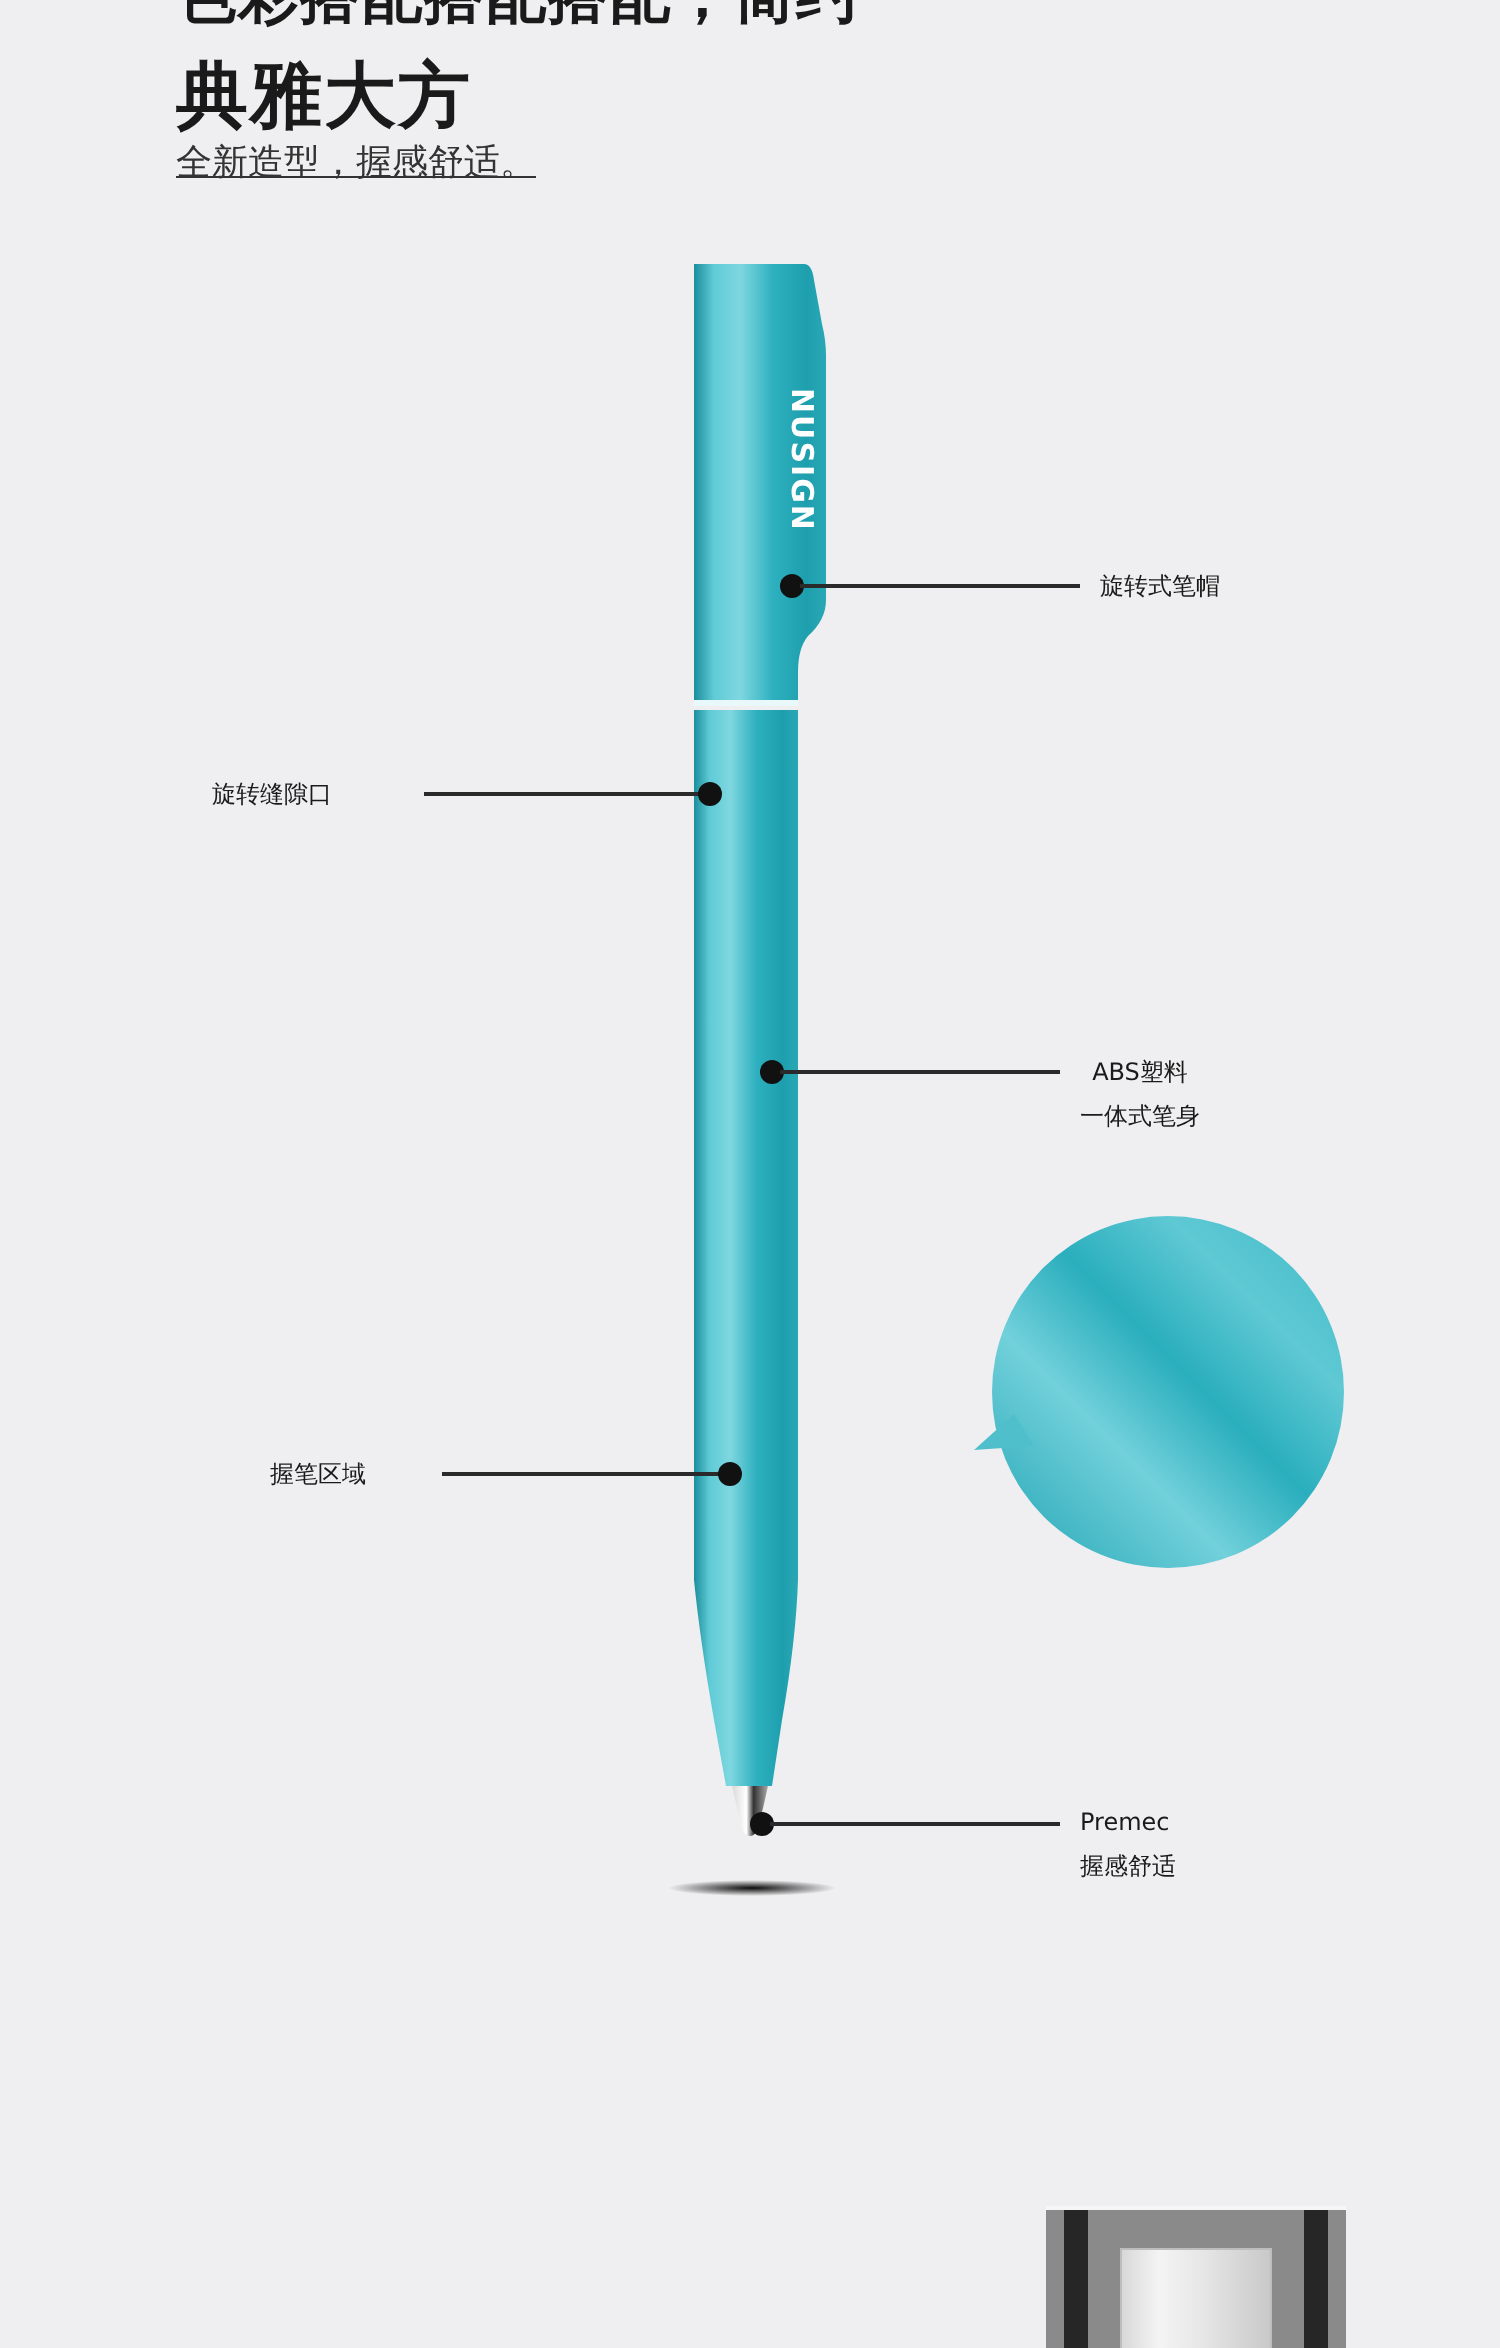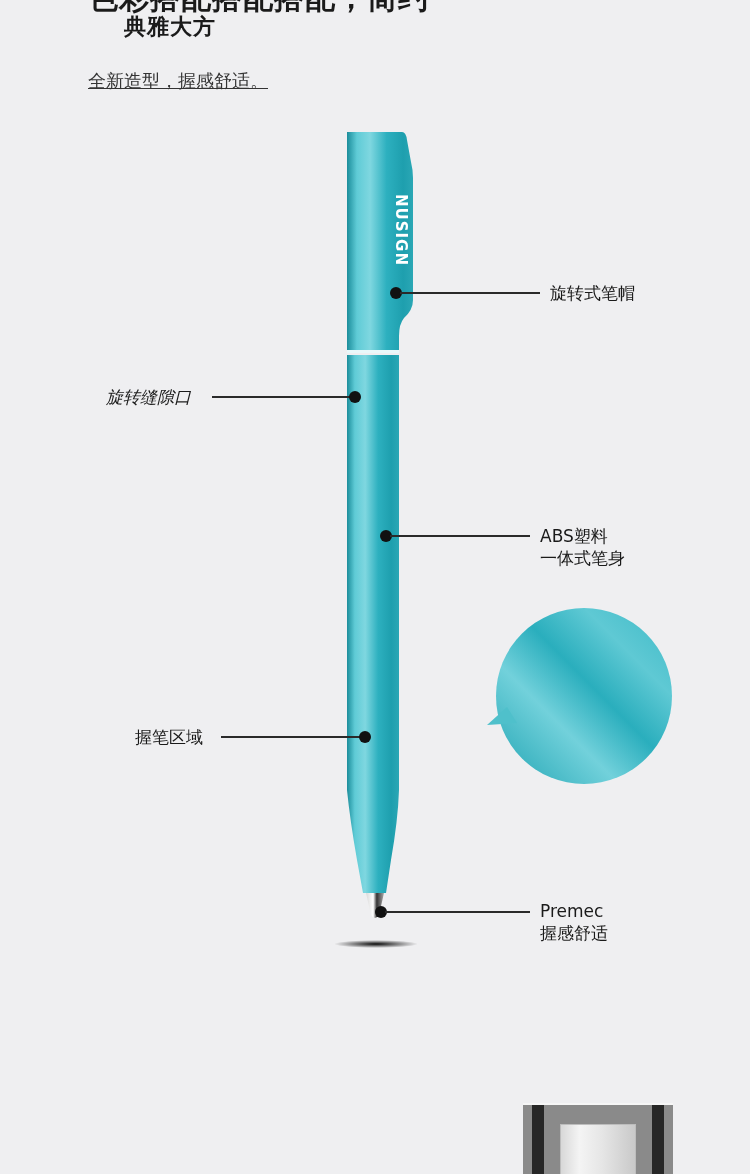--- a/index.html
+++ b/index.html
@@ -9,33 +9,32 @@
       font-family: "DejaVu Sans", "Liberation Sans", sans-serif;
       color: #1a1a1a;
       position: relative;
     }
     .heading-cut {
       position: absolute; left: 88px; top: -22px;
       font-size: 30px; font-weight: bold; letter-spacing: 1px;
       color: #1a1a1a; white-space: nowrap;
     }
     .heading {
-      position: absolute; left: 88px; top: 12px;
-      font-size: 22px; font-weight: bold; letter-spacing: 1px;
+      position: absolute; left: 88px; top: 24px;
+      font-size: 36px; font-weight: bold; letter-spacing: 1px;
       color: #1a1a1a;
-      margin-left: 36px;
     }
     .subheading {
       position: absolute; left: 88px; top: 69px;
       font-size: 18px; color: #333; text-decoration: underline;
     }
     
     .pen { position: absolute; left: 0; top: 0; width: 750px; height: 1000px; }
     .callout-label {
-      position: absolute; font-size: 17px; color: #1a1a1a; line-height: 22px;
+      position: absolute; font-size: 12px; color: #1a1a1a; line-height: 22px;
       white-space: nowrap;
     }
     .callout-line { position: absolute; height: 2px; background: #2a2a2a; }
     .callout-dot {
       position: absolute; width: 12px; height: 12px; border-radius: 50%;
       background: #111;
     }
     .swatch {
       position: absolute; left: 487px; top: 607px; width: 186px; height: 180px;
     }
@@ -96,29 +95,29 @@
 
   <ellipse cx="376" cy="944" rx="42" ry="4" fill="url(#shadow)"></ellipse>
 </svg>
 
 <div class="callout-dot" style="left:390px;top:287px;"></div>
 <div class="callout-line" style="left:400px;top:292px;width:140px;"></div>
 <div class="callout-label" style="left:550px;top:282px;">
   <div>旋转式笔帽</div>
 </div>
 
-<div class="callout-label" style="left:106px;top:386px;font-style:italic;">
+<div class="callout-label" style="left:106px;top:386px;">
   <div>旋转缝隙口</div>
 </div>
 <div class="callout-line" style="left:212px;top:396px;width:140px;"></div>
 <div class="callout-dot" style="left:349px;top:391px;"></div>
 
 <div class="callout-dot" style="left:380px;top:530px;"></div>
 <div class="callout-line" style="left:390px;top:535px;width:140px;"></div>
-<div class="callout-label" style="left:540px;top:525px;">
+<div class="callout-label" style="left:540px;top:525px;text-align:center;">
   <div>ABS塑料</div>
   <div>一体式笔身</div>
 </div>
 
 <div class="callout-label" style="left:135px;top:726px;text-align:right;">
   <div>握笔区域</div>
 </div>
 <div class="callout-line" style="left:221px;top:736px;width:142px;"></div>
 <div class="callout-dot" style="left:359px;top:731px;"></div>
 

